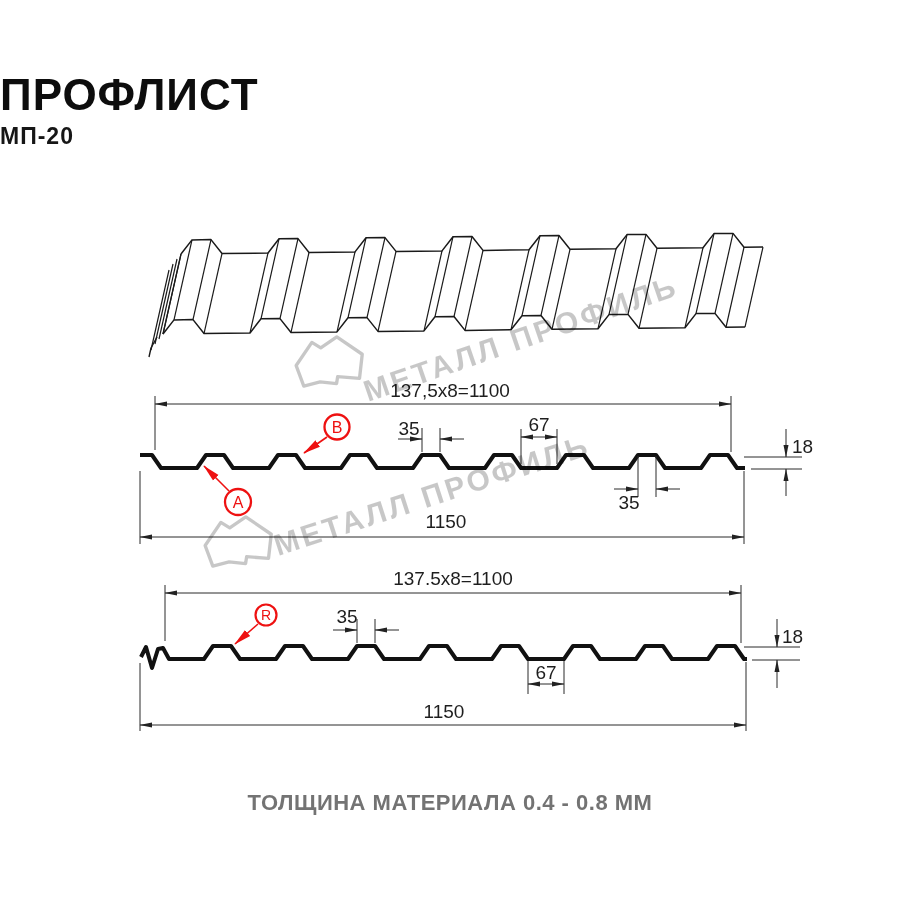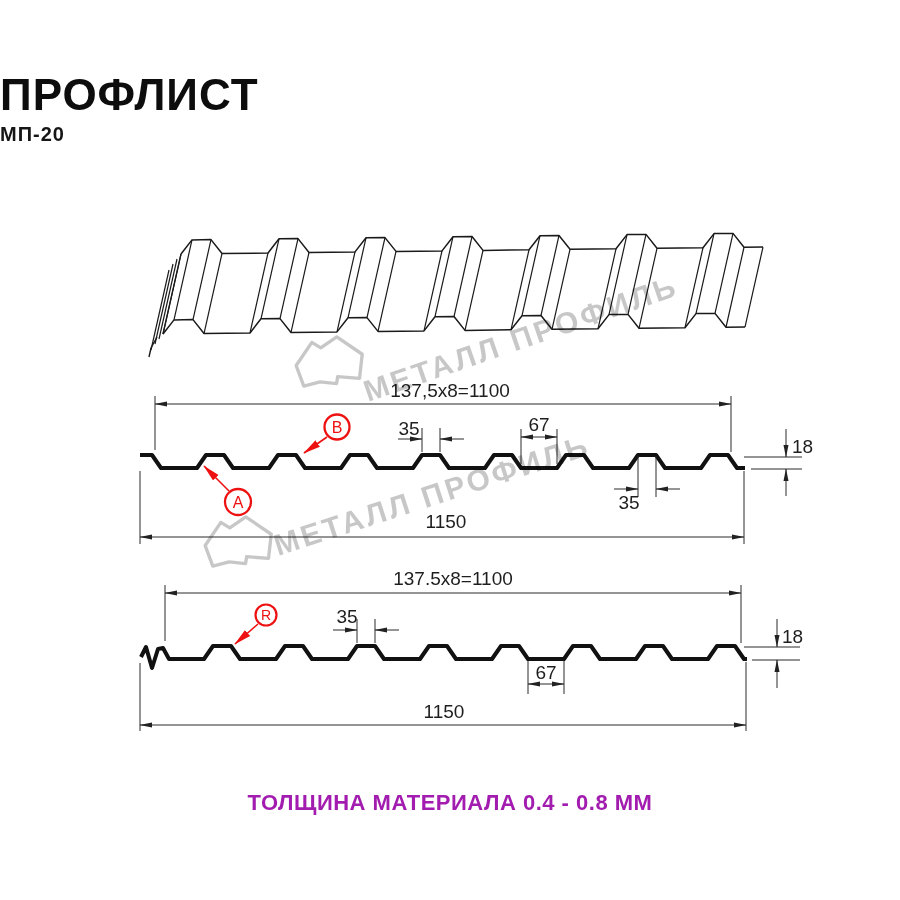--- a/index.html
+++ b/index.html
@@ -1,22 +1,22 @@
 <!DOCTYPE html>
 <html><head>
 <meta charset="utf-8">
 <style>
   html,body{margin:0;padding:0;background:#ffffff;}
   .page{position:relative;width:900px;height:900px;background:#fff;overflow:hidden;
         font-family:"Liberation Sans",sans-serif;}
   .header{position:absolute;top:72px;left:0;width:900px;text-align:left;z-index:5;}
   .title{font-size:44px;font-weight:800;letter-spacing:1px;color:#0d0d0d;line-height:46px;}
-  .subtitle{margin-top:5px;font-size:20px;font-weight:600;letter-spacing:1px;color:#161616;}
+  .subtitle{margin-top:5px;font-size:23px;font-weight:600;letter-spacing:1px;color:#161616;}
   .footer{position:absolute;top:790px;left:0;width:900px;text-align:center;z-index:5;
-          font-size:22px;font-weight:600;letter-spacing:0.5px;color:#a21caf;}
+          font-size:22px;font-weight:600;letter-spacing:0.5px;color:#737373;}
   svg.diagram{position:absolute;top:0;left:0;z-index:1;}
   .dimtxt{font-family:"Liberation Sans",sans-serif;font-size:19px;fill:#1e1e1e;}
   .redtxt{font-family:"Liberation Sans",sans-serif;fill:#ee1111;font-weight:400;}
   .wmtxt{font-family:"Liberation Sans",sans-serif;font-weight:700;font-size:30px;
          letter-spacing:3px;fill:rgba(0,0,0,0.22);}
 </style>
 </head>
 <body>
 
 <div class="page">

